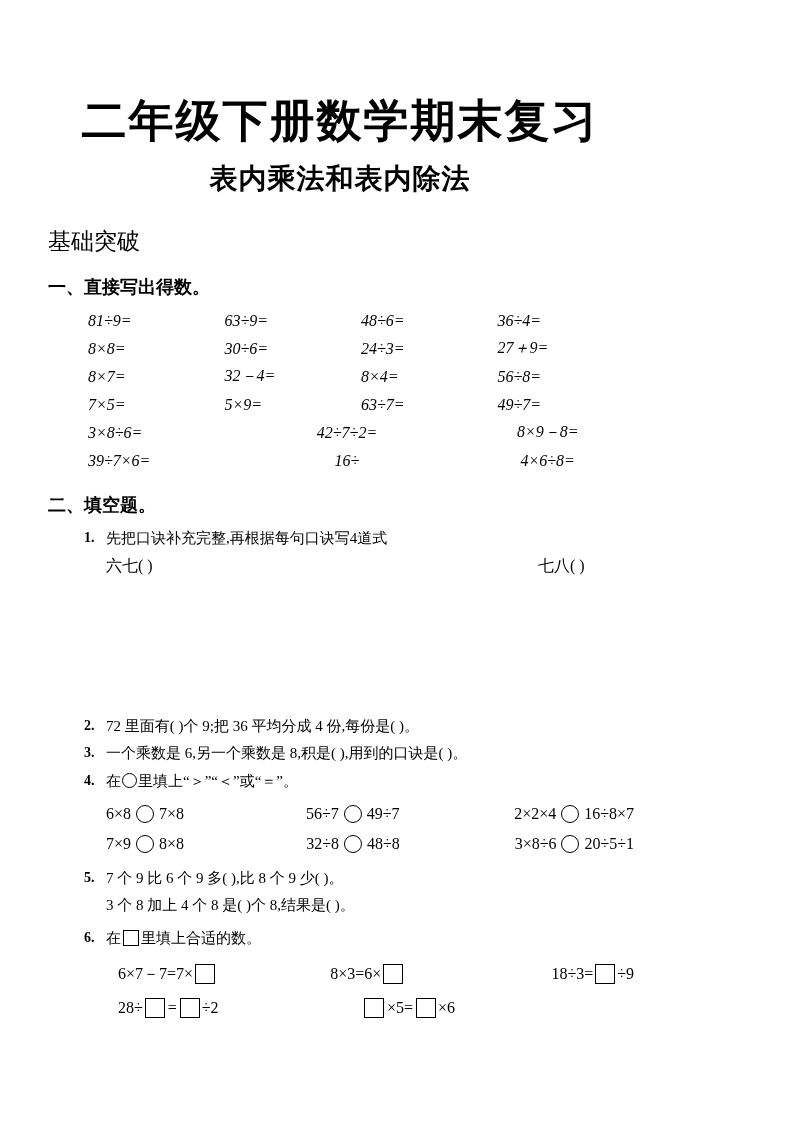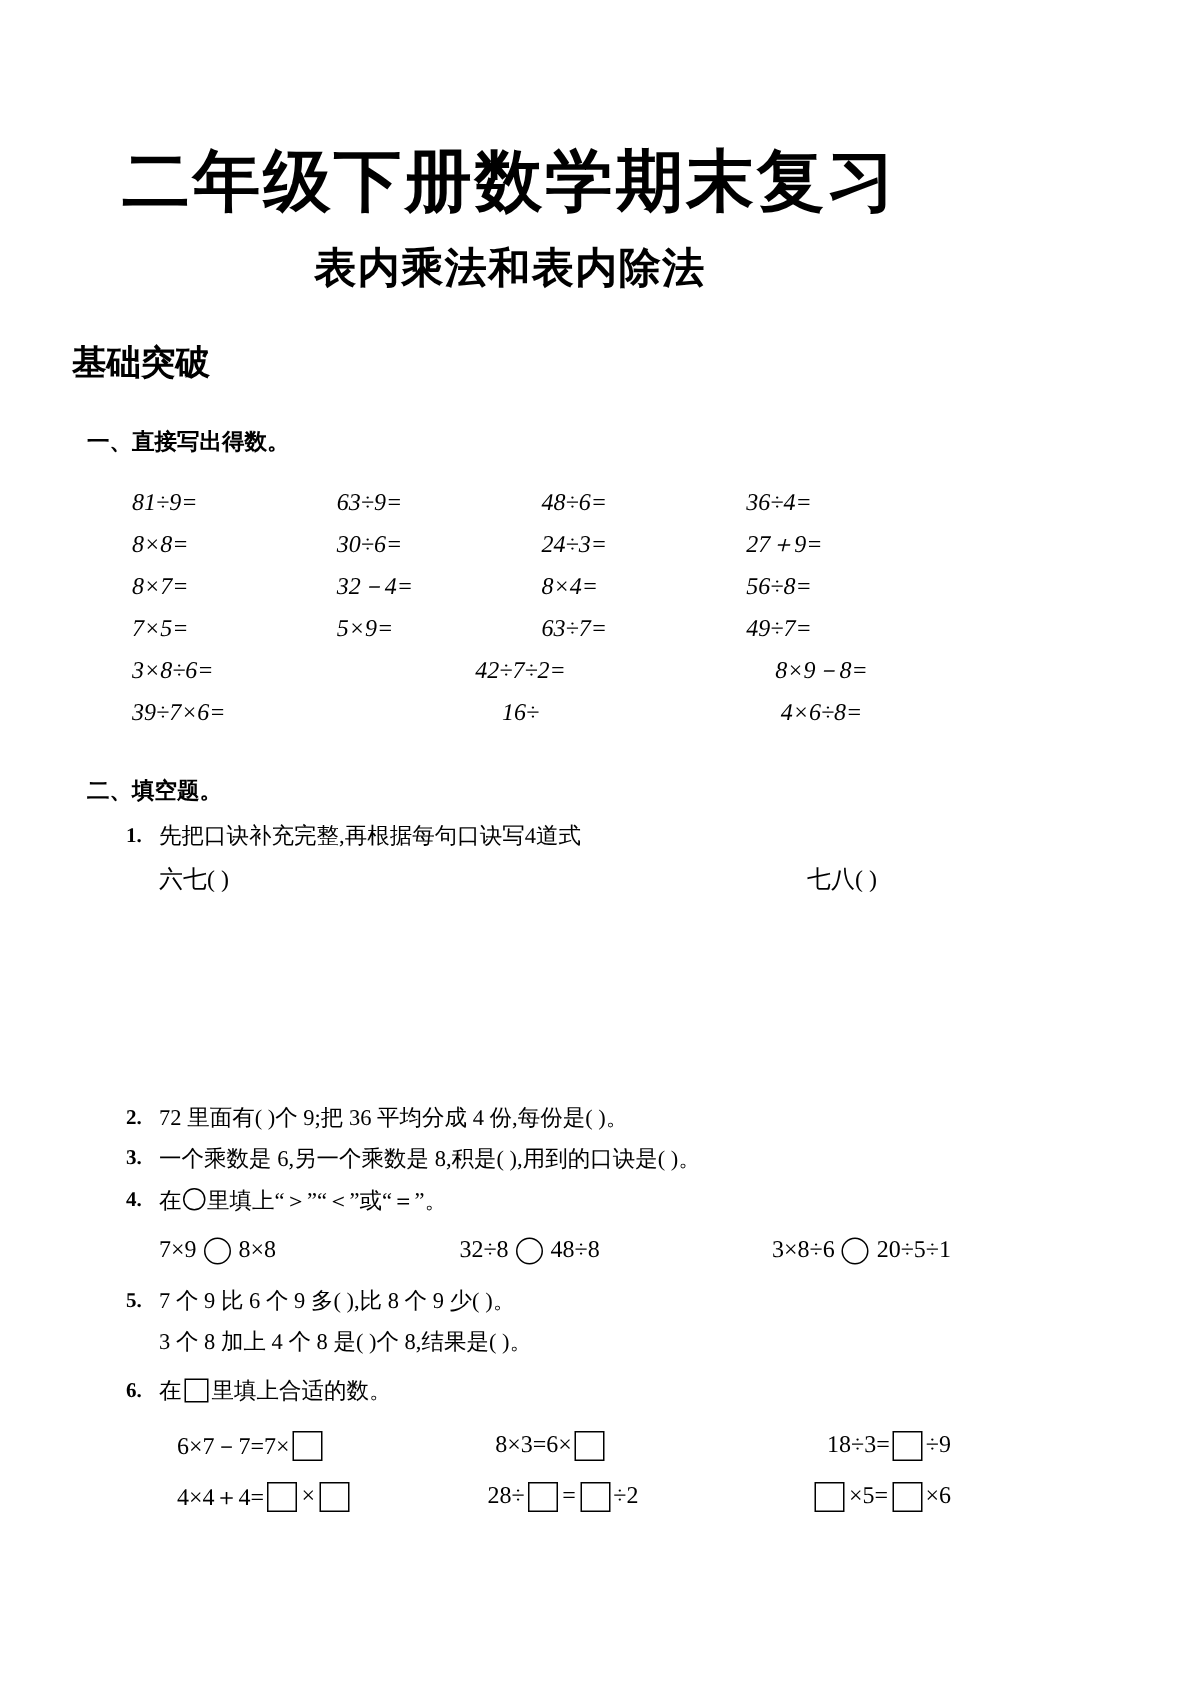--- a/index.html
+++ b/index.html
@@ -39,30 +39,30 @@
     text-align: center;
     font-size: 28px;
     font-weight: bold;
     letter-spacing: 1px;
     margin: 0;
     padding-top: 14px;
     font-family: "DejaVu Sans", "Liberation Sans", sans-serif;
   }
   .section-heading {
     font-size: 23px;
-    font-weight: bold;
+    font-weight: normal;
     margin: 0;
     padding-top: 28px;
     padding-left: 2px;
     font-family: "DejaVu Sans", "Liberation Sans", sans-serif;
   }
   .part-heading {
-    font-size: 15px;
+    font-size: 18px;
     font-weight: bold;
-    margin: 10px;
+    margin: 0;
     padding-top: 18px;
     padding-left: 2px;
     font-family: "DejaVu Sans", "Liberation Sans", sans-serif;
   }
 
   
   .calc-block {
     padding-top: 8px;
   }
   .calc-row {
@@ -297,20 +297,37 @@
   </div>
 
   <div class="q" style="margin-top:6px;">
     <span class="num">4.</span>
     <span class="body"><span>在</span><span class="circ-inline"></span><span>里填上“＞”“＜”或“＝”。</span></span>
   </div>
 
   <div class="cmp-block">
     <div class="cmp-row">
       <span class="cmp-cell a">
+          <span>6×8</span>
+          <span class="circ"></span>
+          <span>7×8</span>
+        </span>
+      <span class="cmp-cell b">
+          <span>56÷7</span>
+          <span class="circ"></span>
+          <span>49÷7</span>
+        </span>
+      <span class="cmp-cell">
+          <span>2×2×4</span>
+          <span class="circ"></span>
+          <span>16÷8×7</span>
+        </span>
+    </div>
+    <div class="cmp-row">
+      <span class="cmp-cell a">
           <span>7×9</span>
           <span class="circ"></span>
           <span>8×8</span>
         </span>
       <span class="cmp-cell b">
           <span>32÷8</span>
           <span class="circ"></span>
           <span>48÷8</span>
         </span>
       <span class="cmp-cell">
@@ -344,26 +361,20 @@
           <span>8×3=6×</span>
           <span class="sq"></span>
         </span>
       <span class="box-cell">
           <span>18÷3=</span>
           <span class="sq"></span>
           <span>÷9</span>
         </span>
     </div>
     <div class="box-row">
-      <span class="box-cell a">
-          <span>4×4＋4=</span>
-          <span class="sq"></span>
-          <span class="op">×</span>
-          <span class="sq"></span>
-        </span>
       <span class="box-cell b">
           <span>28÷</span>
           <span class="sq"></span>
           <span class="op">=</span>
           <span class="sq"></span>
           <span>÷2</span>
         </span>
       <span class="box-cell">
           <span class="sq"></span>
           <span class="op">×5=</span>

